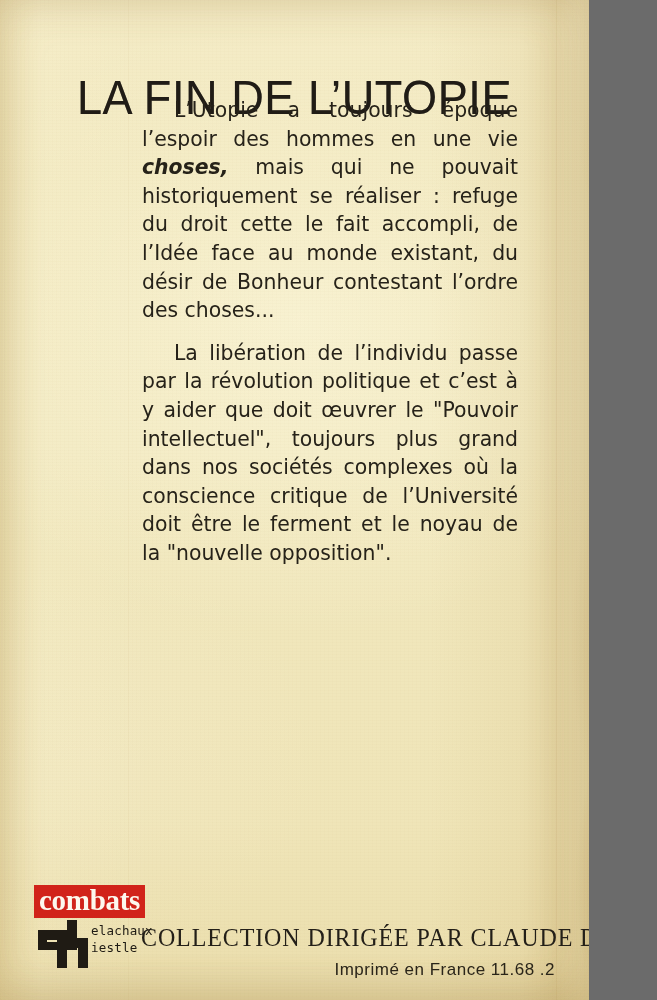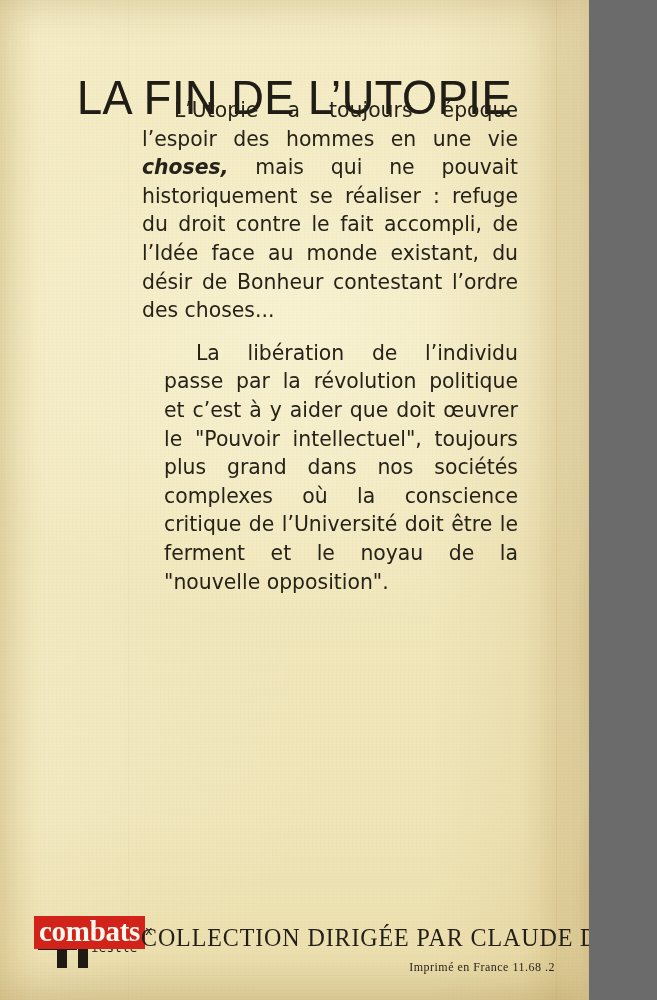--- a/index.html
+++ b/index.html
@@ -115,38 +115,38 @@
     font-family: "DejaVu Sans", sans-serif;
     font-size: 20.4px;
     line-height: 28.6px;
     text-align: justify;
     text-justify: inter-word;
   }
   #body-copy p {
     margin: 0 0 14px 0;
     text-indent: 32px;
   }
-  #body-copy p:last-child { margin-bottom: 0; margin-left: 22px; }
+  #body-copy p:last-child { margin-bottom: 0; }
   #body-copy i { font-style: italic; font-weight: 600; }
 
   
   #dn-logo {
     position: absolute;
     left: 36px;
     top: 920px;
     width: 122px;
     height: 48px;
   }
   #dn-logo svg { display: block; }
 
   
   #combats-box {
     position: absolute;
     left: 34px;
-    top: 916px;
+    top: 885px;
     background: #d1231a;
     padding: 1px 5px 3px 5px;
     line-height: 1;
   }
   #combats-label {
     font-family: "Liberation Serif", serif;
     font-weight: 700;
     font-size: 29px;
     color: #fdf8ee;
     letter-spacing: -0.3px;
@@ -178,42 +178,42 @@
     white-space: nowrap;
     transform: scaleX(0.98);
     transform-origin: left center;
   }
 
   
   #imprint-line {
     position: absolute;
     right: 34px;
     top: 960px;
-    font-family: Liberation Serif, serif;
-    font-size: 12px;
+    font-family: Liberation Sans, sans-serif;
+    font-size: 17px;
     letter-spacing: 0.5px;
     color: #2a2519;
     white-space: nowrap;
   }
 </style>
 </head>
 <body>
 
 <div id="cover" style="background-color: rgb(241, 232, 190);">
 
   <div id="grain"></div>
   <div id="fibers"></div>
   <div id="edge-shade"></div>
 
   <div class="content">
 
     <h1 id="title">LA FIN DE L’UTOPIE</h1>
 
     <div id="body-copy">
-        <p><span>L’Utopie a toujours époque l’espoir des hommes en une vie </span><i>choses,</i><span> mais qui ne pouvait historiquement se réaliser : refuge du droit contre le fait accompli, de l’Idée face au monde existant, du désir de Bonheur contestant l’ordre des choses...</span></p>
+        <p><span>L’Utopie a toujours époque l’espoir des hommes en une vie </span><i>choses,</i><span> mais qui ne pouvait historiquement se réaliser : refuge du droit cette le fait accompli, de l’Idée face au monde existant, du désir de Bonheur contestant l’ordre des choses...</span></p>
         <p><span>La libération de l’individu passe par la révolution politique et c’est à y aider que doit œuvrer le "Pouvoir intellectuel", toujours plus grand dans nos sociétés complexes où la conscience critique de l’Université doit être le ferment et le noyau de la "nouvelle opposition".</span></p>
       </div>
 
     <div id="dn-logo">
       <svg width="122" height="48" viewBox="0 0 122 48" xmlns="http://www.w3.org/2000/svg" aria-hidden="true">
 
         <g fill="#1f1b14">
           <rect x="31" y="0" width="10" height="30"></rect>
           <rect x="2" y="10" width="31" height="10"></rect>
           <rect x="2" y="10" width="9" height="20"></rect>

